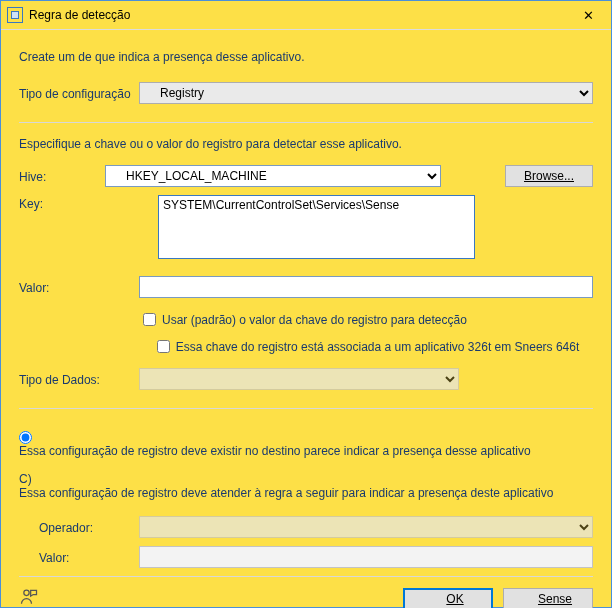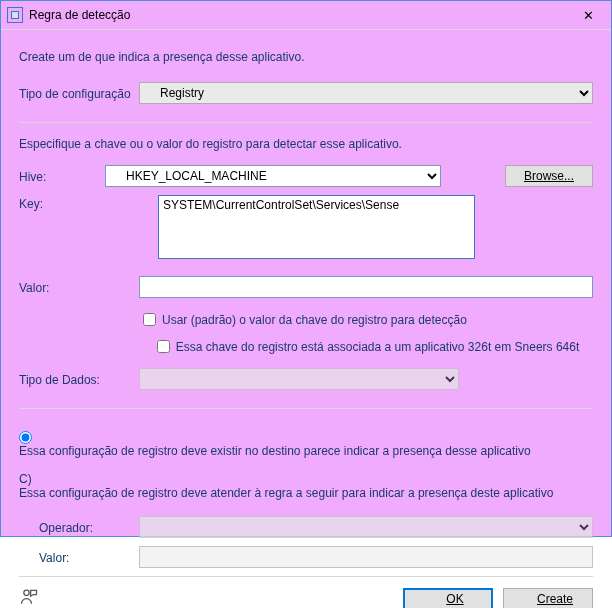--- a/index.html
+++ b/index.html
@@ -6,24 +6,24 @@
   html, body { margin:0; padding:0; }
   body {
     font-family: "Segoe UI", Tahoma, sans-serif;
     font-size: 12px;
     color: #1a3a6e;
     background: #fff;
     width: 612px; height: 608px;
     overflow: hidden;
   }
   .window {
-    width: 612px; height: 537px;
+    width: 612px; height: 608px;
     border: 1px solid #4a90d9;
     display: flex; flex-direction: column;
-    background: #f0abfc;
+    background: #fde047;
   }
   .titlebar {
     height: 30px;
     display: flex; align-items: center;
     padding: 0 0 0 6px;
     border-bottom: 1px solid #dcdcdc;
   }
   .titlebar .app-icon {
     width:16px; height:16px;
     border:1px solid #3a78c0;
@@ -211,17 +211,17 @@
     <div class="footer">
       <div class="person-icon">
         <svg viewBox="0 0 24 24" fill="none" stroke="#555" stroke-width="1.5">
           <circle cx="9" cy="7" r="3.2"></circle>
           <path d="M3 20c0-3.3 2.7-6 6-6s6 2.7 6 6"></path>
           <path d="M14 4h7v5h-4l-3 2V4z"></path>
         </svg>
       </div>
       <div class="spacer"></div>
       <button class="btn primary">OK</button>
-      <button class="btn">Create</button>
+      <button class="btn">Sense</button>
     </div>
 
   </div>
 </div>
 
 </body></html>

